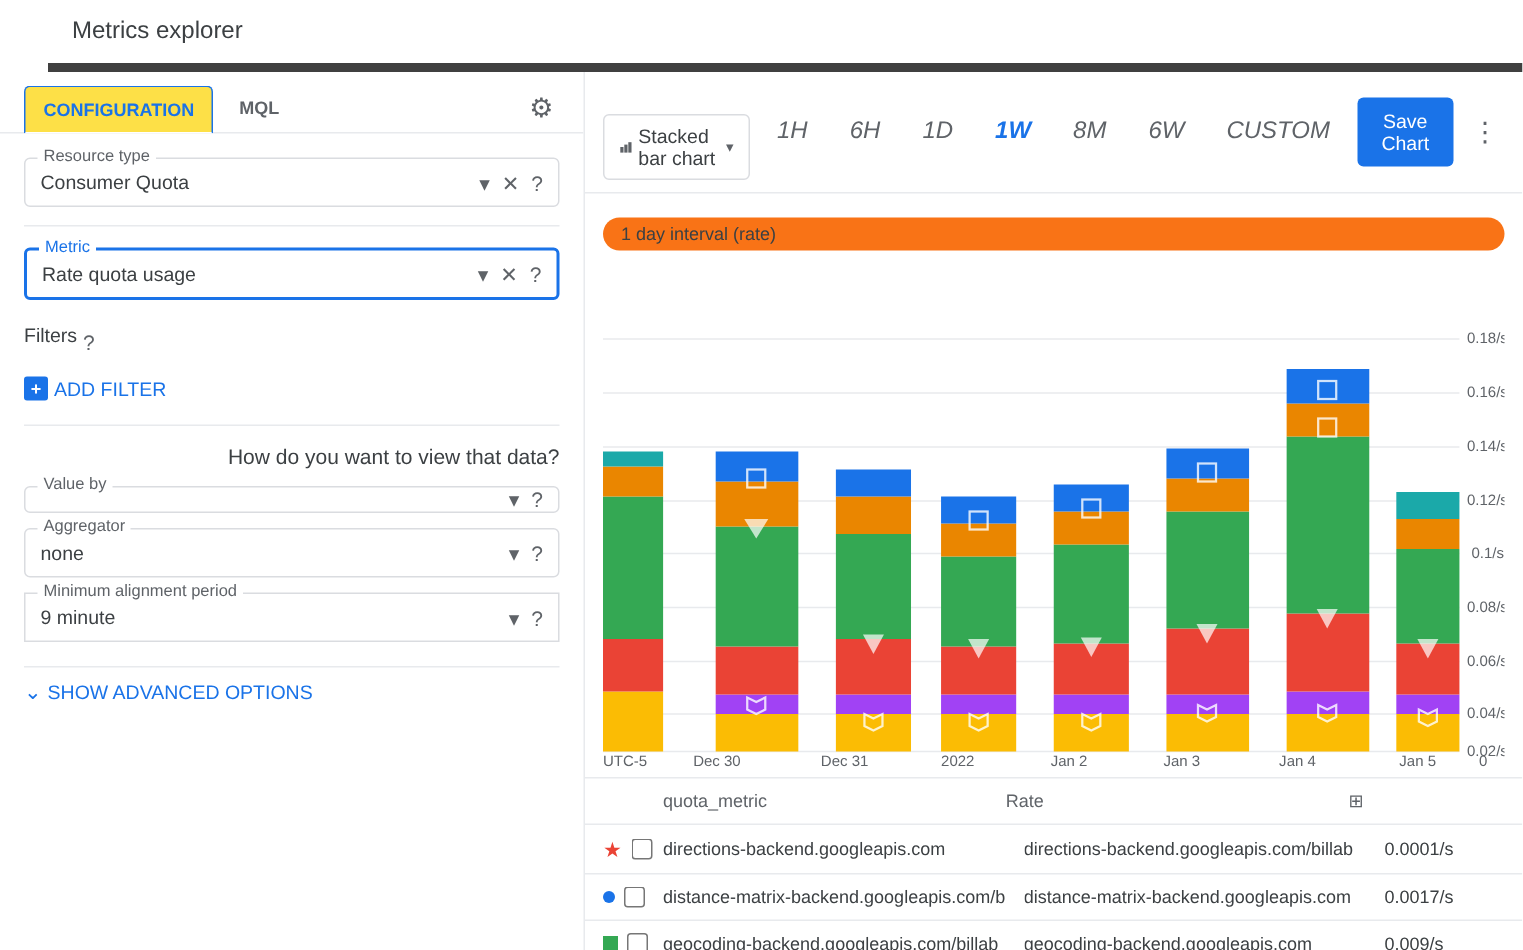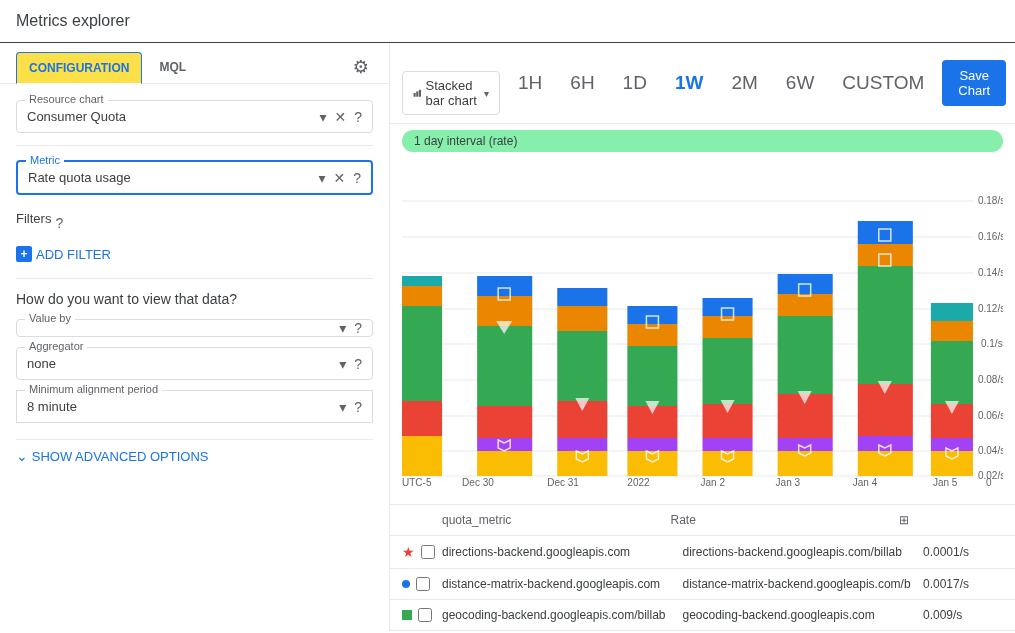--- a/index.html
+++ b/index.html
@@ -1,18 +1,18 @@
 <!DOCTYPE html>
 <html><head>
   <meta charset="utf-8">
   <style>
     * { box-sizing: border-box; margin: 0; padding: 0; }
     body { font-family: 'Google Sans', Arial, sans-serif; font-size: 13px; background: #fff; color: #3c4043; }
 
-    .app-header { padding: 12px 16px; font-size: 16px; font-weight: 500; color: #3c4043; border-bottom: 1px solid #404040; }
+    .app-header { padding: 12px 16px; font-size: 16px; font-weight: 500; color: #3c4043; border-bottom: 6px solid #404040; margin-left: 32px; }
 
     .main-layout { display: flex; height: calc(633px - 45px); }
 
     .left-panel { width: 390px; min-width: 390px; border-right: 1px solid #e8eaed; padding: 0; overflow-y: auto; }
 
     .tab-bar { display: flex; align-items: center; padding: 8px 16px 0; border-bottom: 1px solid #e8eaed; gap: 4px; }
     .tab { padding: 8px 12px; font-size: 12px; font-weight: 600; cursor: pointer; border: 1px solid transparent; border-radius: 4px 4px 0 0; color: #5f6368; }
     .tab.active { border: 1px solid #1a73e8; color: #1a73e8; border-bottom: 1px solid #fff; background: #fde047; margin-bottom: -1px; }
     .gear-icon-btn { margin-left: auto; background: none; border: none; cursor: pointer; color: #5f6368; font-size: 18px; padding: 4px; }
 
@@ -27,26 +27,26 @@
 
     .add-filter-btn { display: flex; align-items: center; gap: 4px; color: #1a73e8; font-size: 13px; font-weight: 500; cursor: pointer; border: none; background: none; padding: 4px 0; }
     .add-filter-btn .plus-icon { width: 16px; height: 16px; background: #1a73e8; color: #fff; border-radius: 2px; display: flex; align-items: center; justify-content: center; font-size: 12px; font-weight: bold; }
 
     .show-advanced { display: flex; align-items: center; gap: 4px; color: #1a73e8; font-size: 13px; font-weight: 500; cursor: pointer; padding: 8px 16px; border: none; background: none; }
 
     .right-panel { flex: 1; display: flex; flex-direction: column; overflow: hidden; }
 
     .chart-toolbar { display: flex; align-items: center; padding: 8px 12px; gap: 8px; border-bottom: 1px solid #e8eaed; }
     .chart-type-select { display: flex; align-items: center; gap: 4px; border: 1px solid #dadce0; border-radius: 4px; padding: 6px 10px; font-size: 13px; cursor: pointer; margin-top: 20px; }
-    .time-btn { padding: 6px 10px; font-size: 19px; cursor: pointer; border: none; background: none; color: #5f6368; border-radius: 4px; }
+    .time-btn { padding: 6px 10px; font-size: 16px; cursor: pointer; border: none; background: none; color: #5f6368; border-radius: 4px; font-style: italic; }
     .time-btn.active { color: #1a73e8; font-weight: 600; }
     .save-chart-btn { background: #1a73e8; color: #fff; border: none; border-radius: 4px; padding: 8px 16px; font-size: 13px; font-weight: 500; cursor: pointer; margin-left: auto; }
     .more-btn { background: none; border: none; cursor: pointer; color: #5f6368; font-size: 18px; padding: 4px; }
 
-    .interval-badge { background: #86efac; color: #3c4043; border-radius: 12px; padding: 4px 12px; font-size: 12px; margin: 6px 12px; display: inline-block; }
+    .interval-badge { background: #f97316; color: #3c4043; border-radius: 12px; padding: 4px 12px; font-size: 12px; margin: 16px 12px; display: inline-block; }
 
     .chart-area { flex: 1; position: relative; padding: 8px 12px 0; }
 
     
     .legend-table { border-top: 1px solid #e8eaed; margin-top: 4px; }
     .legend-header { display: grid; grid-template-columns: 40px 1fr 1fr 80px 24px; padding: 8px 12px; font-size: 12px; font-weight: 500; color: #5f6368; border-bottom: 1px solid #e8eaed; align-items: center; }
     .legend-row { display: grid; grid-template-columns: 40px 1fr 1fr 80px; padding: 8px 12px; font-size: 12px; border-bottom: 1px solid #e8eaed; align-items: center; }
     .legend-cell { overflow: hidden; text-overflow: ellipsis; white-space: nowrap; }
     .checkbox { width: 14px; height: 14px; border: 1px solid #dadce0; border-radius: 2px; cursor: pointer; }
 
@@ -68,21 +68,21 @@
     <div class="left-panel">
 
       <div class="tab-bar">
         <div class="tab active">CONFIGURATION</div>
         <div class="tab">MQL</div>
         <button class="gear-icon-btn">⚙</button>
       </div>
 
       <div class="panel-section">
         <div style="position:relative; border:1px solid #dadce0; border-radius:4px; padding:8px 40px 8px 10px; margin-top:4px;">
-          <span class="fieldset-label">Resource chart</span>
+          <span class="fieldset-label">Resource type</span>
           <span>Consumer Quota</span>
           <div class="field-actions">
             <button class="icon-btn">▾</button>
             <button class="icon-btn">✕</button>
             <button class="icon-btn" style="color:#5f6368;">?</button>
           </div>
         </div>
       </div>
 
       <div class="divider"></div>
@@ -106,21 +106,21 @@
         </div>
         <button class="add-filter-btn">
           <div class="plus-icon">+</div>
           <span>ADD FILTER</span>
         </button>
       </div>
 
       <div class="divider"></div>
 
       <div class="panel-section">
-        <div style="font-size:14px; font-weight:500; margin-bottom:12px;">How do you want to view that data?</div>
+        <div style="font-size:14px; font-weight:500; margin-bottom:12px;text-align:right;">How do you want to view that data?</div>
 
         <div style="position:relative; border:1px solid #dadce0; border-radius:4px; padding:8px 40px 8px 10px; margin-bottom:10px;">
           <span class="fieldset-label">Value by</span>
           <span></span>
           <div class="field-actions">
             <button class="icon-btn">▾</button>
             <button class="icon-btn">?</button>
           </div>
         </div>
 
@@ -128,21 +128,21 @@
           <span class="fieldset-label">Aggregator</span>
           <span>none</span>
           <div class="field-actions">
             <button class="icon-btn">▾</button>
             <button class="icon-btn">?</button>
           </div>
         </div>
 
         <div style="position:relative; border:1px solid #dadce0; border-radius:0; padding:8px 40px 8px 10px; margin-bottom:4px;">
           <span class="fieldset-label">Minimum alignment period</span>
-          <span>8 minute</span>
+          <span>9 minute</span>
           <div class="field-actions">
             <button class="icon-btn">▾</button>
             <button class="icon-btn">?</button>
           </div>
         </div>
       </div>
 
       <div class="divider"></div>
 
       <button class="show-advanced">
@@ -161,21 +161,21 @@
             <rect x="11" y="2" width="4" height="13" fill="#5f6368"></rect>
           </svg>
           <span>Stacked bar chart</span>
           <span style="font-size:10px; color:#5f6368;">▾</span>
         </div>
 
         <button class="time-btn">1H</button>
         <button class="time-btn">6H</button>
         <button class="time-btn">1D</button>
         <button class="time-btn active">1W</button>
-        <button class="time-btn">2M</button>
+        <button class="time-btn">8M</button>
         <button class="time-btn">6W</button>
         <button class="time-btn">CUSTOM</button>
 
         <button class="save-chart-btn">Save Chart</button>
         <button class="more-btn">⋮</button>
       </div>
 
       <div class="interval-badge">1 day interval (rate)</div>
 
       <div class="chart-area">
@@ -307,22 +307,22 @@
           <div class="legend-cell">directions-backend.googleapis.com</div>
           <div class="legend-cell">directions-backend.googleapis.com/billab</div>
           <div>0.0001/s</div>
         </div>
 
         <div class="legend-row">
           <div style="display:flex;align-items:center;gap:6px;">
             <span style="display:inline-block;width:8px;height:8px;background:#1a73e8;border-radius:50%;"></span>
             <input type="checkbox" class="checkbox" style="">
           </div>
+          <div class="legend-cell">distance-matrix-backend.googleapis.com/b</div>
           <div class="legend-cell">distance-matrix-backend.googleapis.com</div>
-          <div class="legend-cell">distance-matrix-backend.googleapis.com/b</div>
           <div>0.0017/s</div>
         </div>
 
         <div class="legend-row">
           <div style="display:flex;align-items:center;gap:6px;">
             <span style="display:inline-block;width:10px;height:10px;background:#34a853;"></span>
             <input type="checkbox" class="checkbox" style="">
           </div>
           <div class="legend-cell">geocoding-backend.googleapis.com/billab</div>
           <div class="legend-cell">geocoding-backend.googleapis.com</div>

